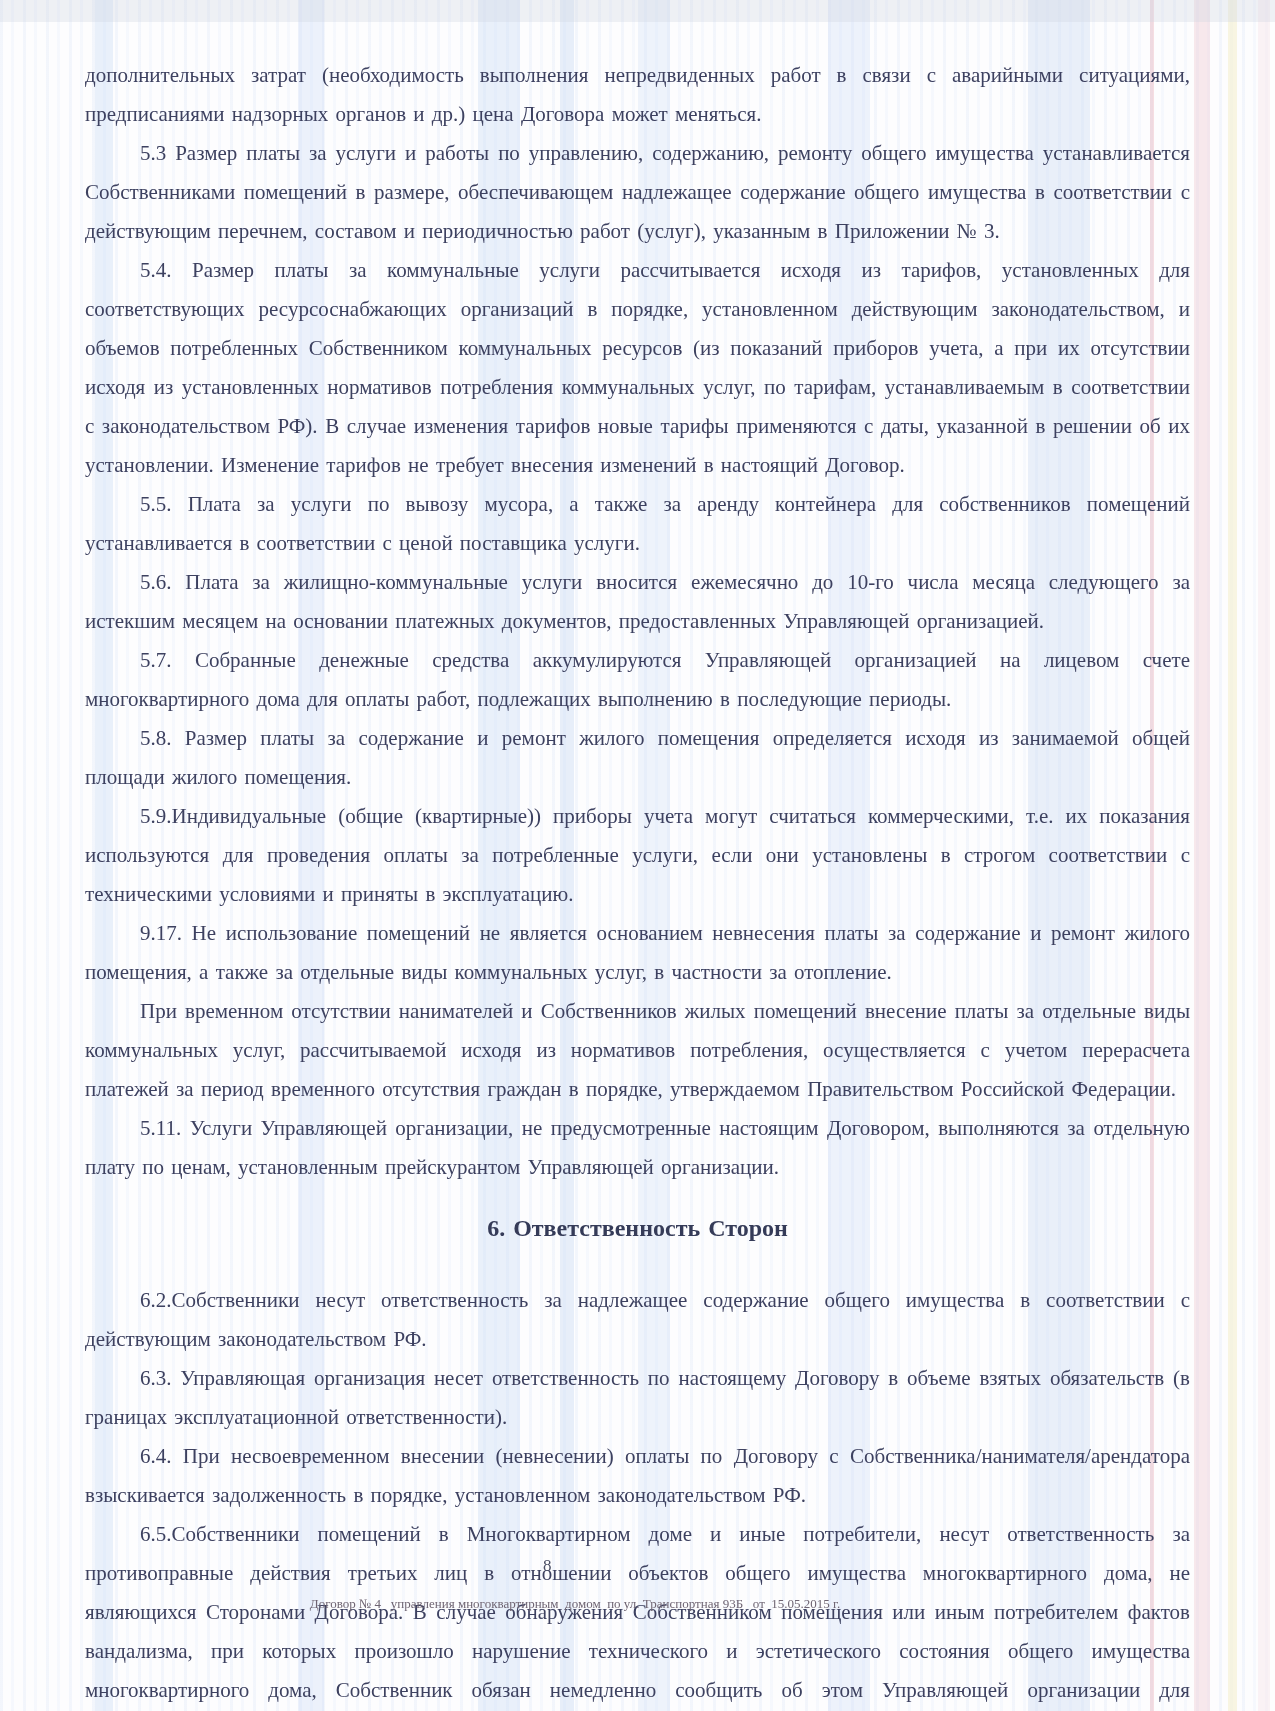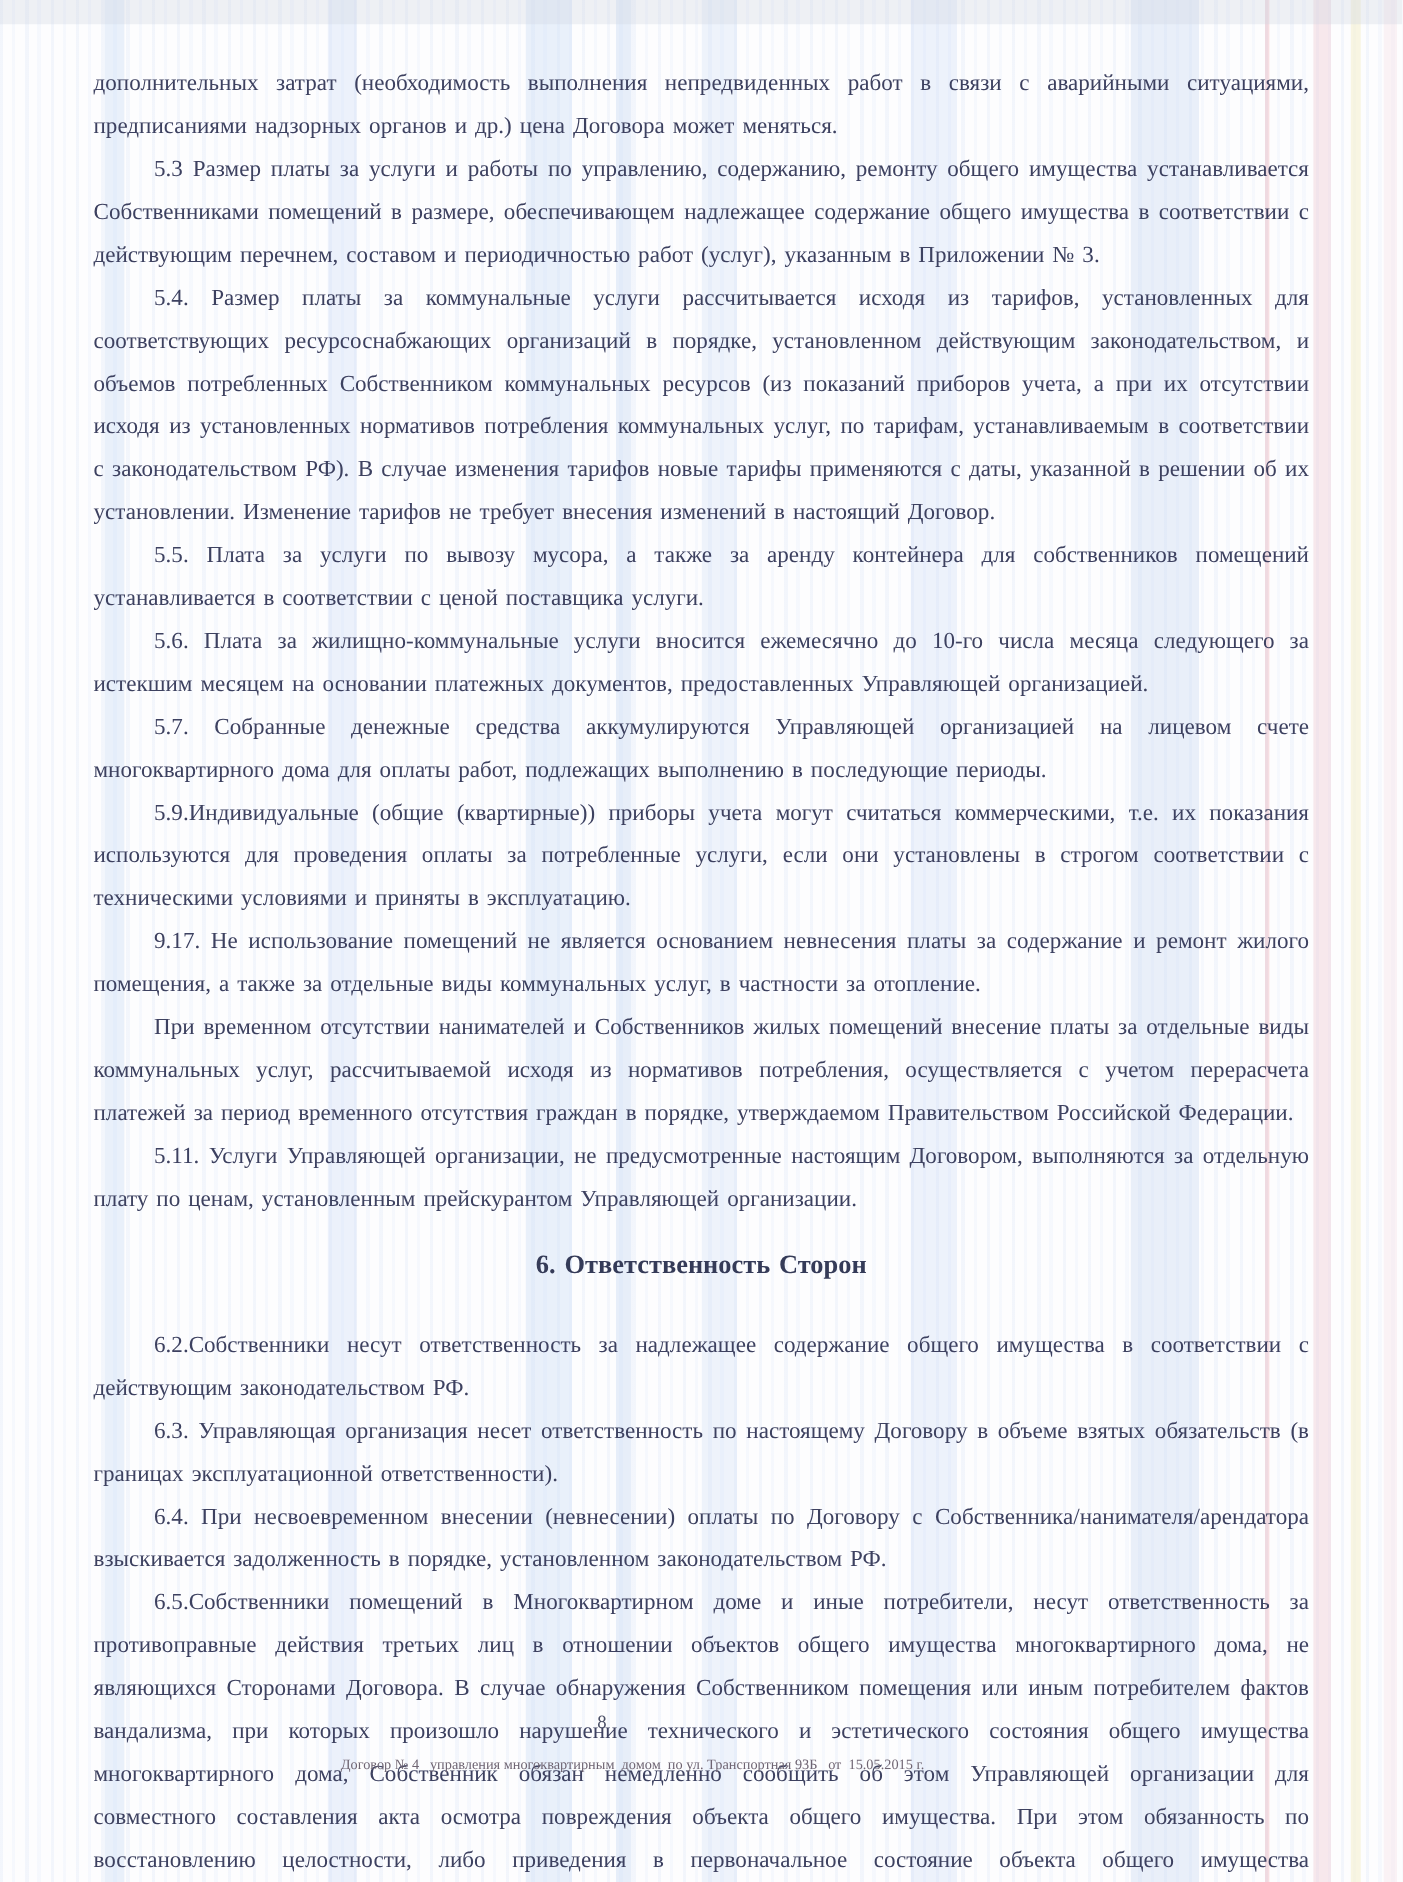--- a/index.html
+++ b/index.html
@@ -96,20 +96,21 @@
   </div>
 
   <div class="content">
     <div>
         <p class="para no-indent">дополнительных затрат (необходимость выполнения непредвиденных работ в связи с аварийными ситуациями, предписаниями надзорных органов и др.) цена Договора может меняться.</p>
         <p class="para">5.3  Размер платы за услуги и работы по управлению, содержанию, ремонту общего имущества устанавливается Собственниками помещений в размере, обеспечивающем надлежащее содержание общего имущества в соответствии с действующим перечнем, составом и периодичностью работ (услуг), указанным в Приложении № 3.</p>
         <p class="para">5.4. Размер платы за коммунальные услуги рассчитывается исходя из тарифов, установленных для соответствующих ресурсоснабжающих организаций в порядке, установленном действующим законодательством, и объемов потребленных Собственником коммунальных ресурсов (из показаний приборов учета, а при их отсутствии исходя из установленных нормативов потребления коммунальных услуг, по тарифам, устанавливаемым в соответствии с законодательством РФ). В случае изменения тарифов новые тарифы применяются с даты, указанной в решении об их установлении. Изменение тарифов не требует внесения изменений в настоящий Договор.</p>
         <p class="para">5.5.  Плата за услуги по вывозу мусора, а также за аренду контейнера для собственников помещений устанавливается в соответствии с ценой поставщика услуги.</p>
         <p class="para">5.6. Плата за жилищно-коммунальные услуги вносится ежемесячно до 10-го числа месяца следующего за истекшим месяцем на основании платежных документов, предоставленных Управляющей организацией.</p>
         <p class="para">5.7.  Собранные денежные средства аккумулируются Управляющей организацией на лицевом счете многоквартирного дома для оплаты работ, подлежащих выполнению в последующие периоды.</p>
+        <p class="para">5.8.   Размер платы за содержание и ремонт жилого помещения определяется исходя из занимаемой общей площади жилого помещения.</p>
         <p class="para">5.9.Индивидуальные (общие (квартирные)) приборы учета могут считаться коммерческими, т.е. их показания используются для проведения оплаты за потребленные услуги, если они установлены в строгом соответствии с техническими условиями и приняты в эксплуатацию.</p>
         <p class="para">9.17.   Не использование помещений не является основанием невнесения платы за содержание и ремонт жилого помещения, а также за отдельные виды коммунальных услуг, в частности за отопление.</p>
         <p class="para">При временном отсутствии нанимателей и Собственников жилых помещений внесение платы за отдельные виды коммунальных услуг, рассчитываемой исходя из нормативов потребления, осуществляется с учетом перерасчета платежей за период временного отсутствия граждан в порядке, утверждаемом Правительством Российской Федерации.</p>
         <p class="para">5.11.   Услуги Управляющей организации, не предусмотренные настоящим Договором, выполняются за отдельную плату по ценам, установленным прейскурантом Управляющей организации.</p>
       </div>
 
     <h2 class="heading">6.  Ответственность Сторон</h2>
 
     <div>
         <p class="para">6.2.Собственники несут ответственность за надлежащее содержание общего имущества в соответствии с действующим законодательством РФ.</p>

